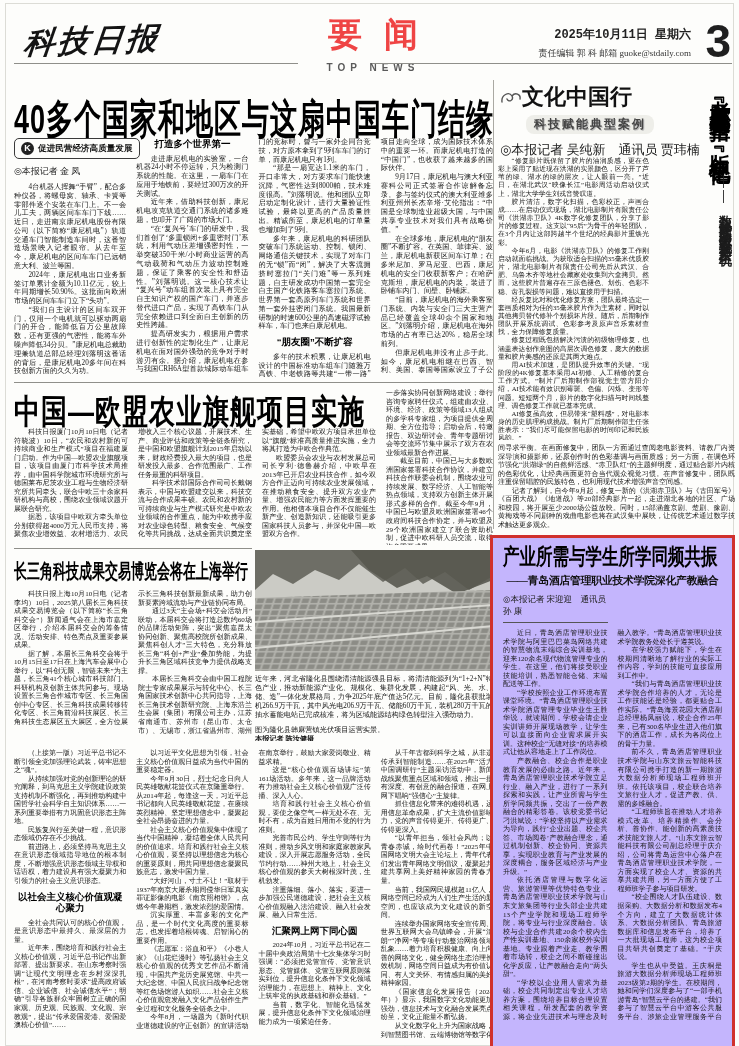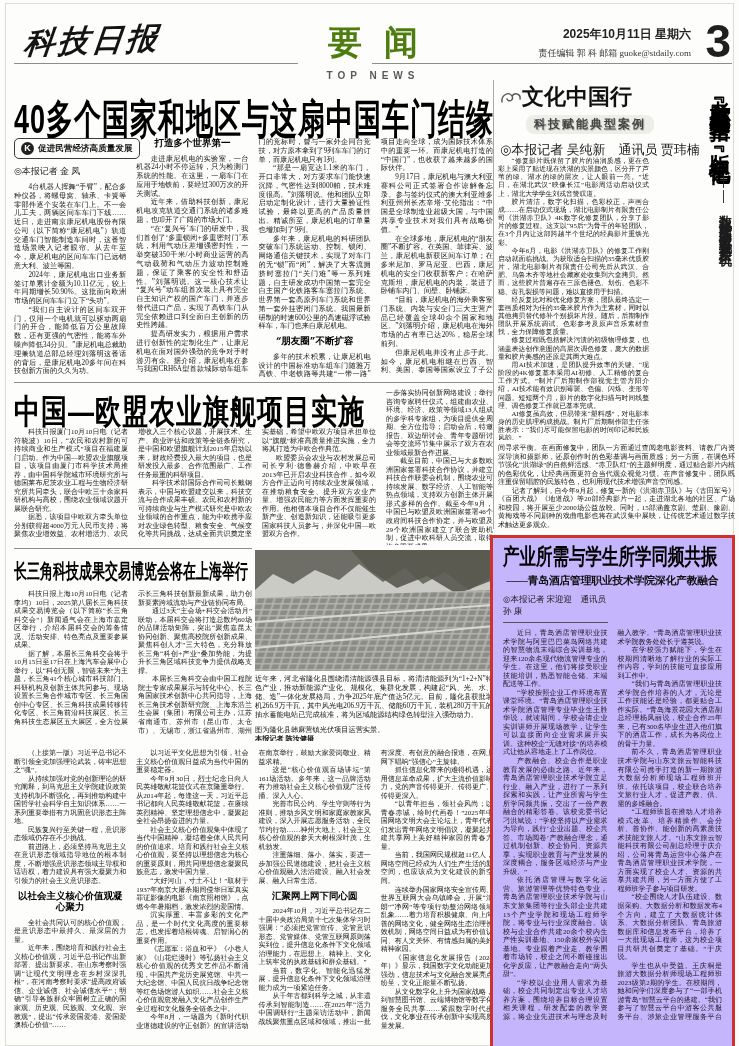--- a/index.html
+++ b/index.html
@@ -9,34 +9,34 @@
   .sheet-edge{position:absolute;inset:3px 5px 0 5px;border:1px solid #dcdcd6;pointer-events:none;}
   .hairline{position:absolute;background:#8f8f8a;}
   .vline{position:absolute;background:#aaa9a3;width:1px;}
 
   
   .logo{position:absolute;left:24px;top:20px;font-family:"DejaVu Serif",serif;
         font-style:italic;font-weight:900;font-size:31px;letter-spacing:3px;color:#141414;
         transform:rotate(-2deg) skewX(-8deg);}
   .section-block{position:absolute;left:288px;top:12px;width:170px;text-align:center;}
   .section-cn{font-family:"Liberation Sans",sans-serif;font-weight:900;font-size:34px;
-              color:#4d7c0f;letter-spacing:22px;text-indent:22px;white-space:nowrap;margin-top:8px;}
+              color:#ef4444;letter-spacing:22px;text-indent:22px;white-space:nowrap;}
   .section-en{font-family:"Liberation Sans",sans-serif;font-weight:bold;font-size:10px;
               color:#5a5a5a;letter-spacing:5px;margin-top:4px;}
   .mast-right{position:absolute;right:48px;top:26px;text-align:right;}
-  .mast-date{font-family:Liberation Sans, sans-serif;font-weight:bold;font-size:12px;color:#222;}
+  .mast-date{font-family:Liberation Mono, monospace;font-weight:bold;font-size:12px;color:#222;}
   .mast-editor{font-size:9px;color:#333;margin-top:4px;}
   .page-num{position:absolute;right:8px;top:14px;font-family:"Liberation Sans",sans-serif;
             font-weight:900;font-size:46px;color:#1f1f1f;}
 
   
   .bodytext{font-size:7.2px;line-height:1.22;text-align:justify;color:#161616;overflow:hidden;}
   .bodytext p{margin:0;text-indent:2em;}
   .cont > p:first-of-type{text-indent:0;}
-  .subhead{font-family:Liberation Mono, monospace;font-weight:bold;text-align:center;
+  .subhead{font-family:Liberation Sans, sans-serif;font-weight:bold;text-align:center;
            font-size:9.5px;margin:5px 0;color:#000;break-inside:avoid;}
   .cols4{column-count:4;column-gap:10px;}
   .cols3{column-count:3;column-gap:10px;}
   .cols2{column-count:2;column-gap:10px;}
 
   .byline{font-size:9px;color:#222;margin:2px 0 6px 0;}
 
   
   .lead-head{position:absolute;left:14px;top:92px;width:479px;white-space:nowrap;
              font-family:"Liberation Sans",sans-serif;font-weight:900;font-size:27px;
@@ -184,20 +184,21 @@
       <p>全社会共同认可的核心价值观，是意识形态中最持久、最深层的力量。</p>
       <p>近年来，围绕培育和践行社会主义核心价值观，习近平总书记作出新部署、提出新要求。在山东考察时强调“让现代文明理念在乡村深深扎根”，在河南考察时要求“提高政府诚信、企业诚信、社会诚信水平”；明确“引导各族群众牢固树立正确的国家观、历史观、民族观、文化观、宗教观”，提出“传承爱国爱港、爱国爱澳核心价值”……</p>
       <p>以习近平文化思想为引领，社会主义核心价值观日益成为当代中国的重要稳定器。</p>
       <p>今年9月30日，烈士纪念日向人民英雄敬献花篮仪式在京隆重举行。从2014年起，每逢这一天，习近平总书记都向人民英雄敬献花篮，在赓续英烈精神、坚定理想信念中，凝聚起全社会昂扬奋进的力量。</p>
       <p>社会主义核心价值观集中体现了当代中国精神，凝结着全体人民共同的价值追求。培育和践行社会主义核心价值观，要坚持以理想信念为核心的重要原则，用共同理想信念凝聚民族意志，激发中国力量。</p>
       <p>“大好河山，寸土不让！”取材于1937年南京大屠杀期间侵华日军真实罪证影像的电影《南京照相馆》，点燃今年暑期档，激发浓烈的爱国情。</p>
       <p>沉实厚重、丰富多彩的文化产品，是一个时代文化高度的重要标志，也发挥着培根铸魂、启智润心的重要作用。</p>
       <p>《志愿军：浴血和平》《小巷人家》《山花烂漫时》等弘扬社会主义核心价值观的优秀文艺作品不断涌现，中国共产党历史展览馆、中共一大纪念馆、中国人民抗日战争纪念馆等红色场馆游人如织……社会主义核心价值观愈发融入文化产品创作生产全过程和文化服务全链条之中。</p>
       <p>今年8月，一场题为《新时代职业道德建设的守正创新》的宣讲活动在南京举行，鼓励大家爱岗敬业、精益求精。</p>
       <p>这是“核心价值观百场讲坛”第161场活动。多年来，这一品牌活动有力推动社会主义核心价值观广泛传播、深入人心。</p>
+      <p>培育和践行社会主义核心价值观，要使之像空气一样无处不在、无时不有，成为百姓日用而不觉的行为准则。</p>
       <p>完善市民公约、学生守则等行为准则，推动乡风文明和家庭家教家风建设，深入开展志愿服务活动，全民节约行动……神州大地上，社会主义核心价值观的参天大树根深叶茂，生机勃发。</p>
       <p>注重落细、落小、落实，要进一步加强公民道德建设，把社会主义核心价值观融入法治建设、融入社会发展、融入日常生活。</p>
       <div class="subhead">汇聚网上网下同心圆</div>
       <p>2024年10月，习近平总书记在二十届中央政治局第十七次集体学习时强调：“必须把党管宣传、党管意识形态、党管媒体、党管互联网原则落实到位，提升信息化条件下文化领域治理能力，在思想上、精神上、文化上筑牢党的执政基础和群众基础。”</p>
       <p>当前，数字化、智能化迅猛发展，提升信息化条件下文化领域治理能力成为一项紧迫任务。</p>
       <p>从千年古都到科学之城，从非遗传承到智能制造……在2025年“活力中国调研行”主题采访活动中，新闻战线聚焦重点区域和领域，推出一批有深度、有创意的融合报道，在网上网下唱响“强信心”主旋律。</p>
       <p>抓住信息化带来的难得机遇，运用信息革命成果，扩大主流价值影响力，党的声音传得更开、传得更广、传得更深入。</p>
       <p>“以青年担当，领社会风尚；以青春赤诚，绘时代画卷！”2025年中国网络文明大会主论坛上，青年代表们发出青年网络文明倡议，凝聚起共建共享网上美好精神家园的青春力量。</p>
       <p>当前，我国网民规模超11亿人，网络空间已经成为人们生产生活的新空间，也应该成为文化建设的新空间。</p>
       <p>连续举办国家网络安全宣传周、世界互联网大会乌镇峰会，开展“清朗”“净网”等专项行动整治网络领域乱象……着力培育积极健康、向上向善的网络文化，健全网络生态治理长效机制，网络空间日益成为有价值认同、有人文关怀、有情感归属的美好精神家园。</p>

